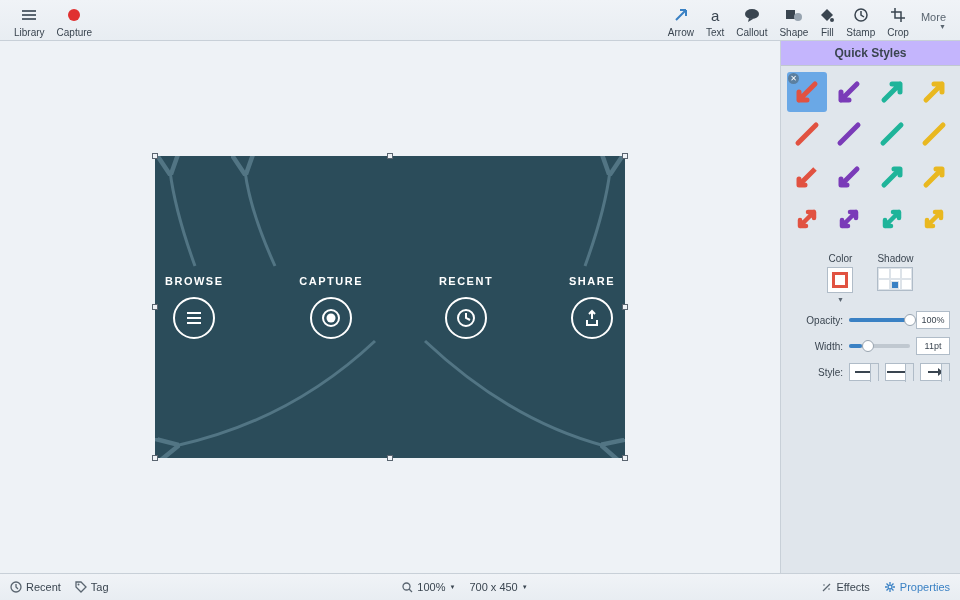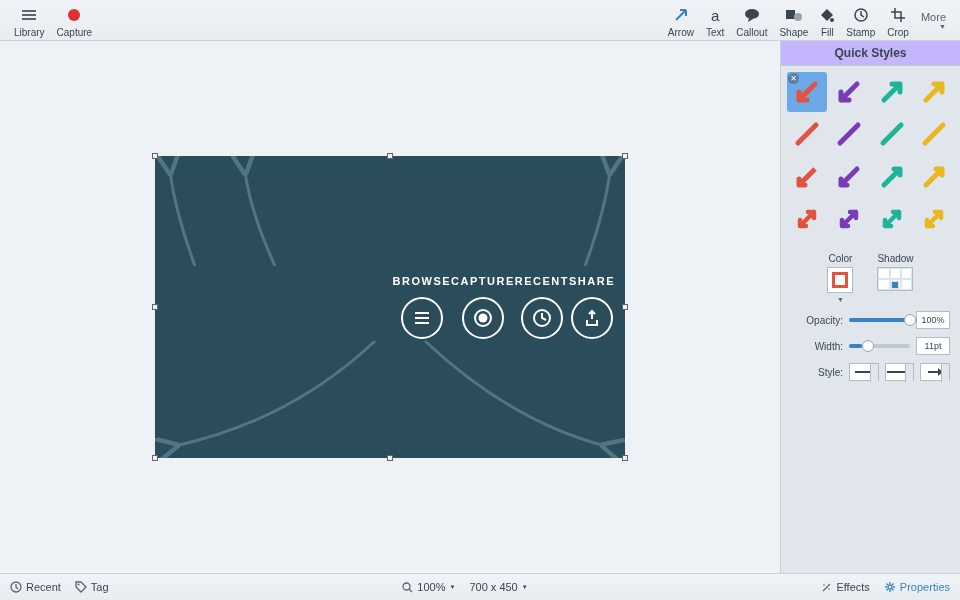--- a/index.html
+++ b/index.html
@@ -12,21 +12,21 @@
 .more-btn { font-size: 11px; color: #5a6570; display:flex; flex-direction:column; align-items:flex-end; padding: 0 6px; cursor:pointer; }
 .copy-all { font-size: 12px; color: #3a4550; display:flex; align-items:center; gap:4px; padding: 4px 8px; cursor:pointer; border-radius:3px; }
 .share-btn { background: #3a81c4; color: #fff; font-size: 12px; border-radius: 4px; padding: 5px 10px; display:flex; align-items:center; gap:5px; margin-left:8px; cursor:pointer; }
 .main { display: flex; height: 532px; }
 .canvas-area { flex: 1; background: #eef2f6; position: relative; display:flex; align-items:center; justify-content:center; }
 .artboard { width: 470px; height: 302px; background: #2b4c5a; position: relative; }
 .handle { position:absolute; width:6px; height:6px; background:#eef2f6; border:1px solid #5a6570; }
 .handle.tl{top:-3px;left:-3px}.handle.tr{top:-3px;right:-3px}.handle.bl{bottom:-3px;left:-3px}.handle.br{bottom:-3px;right:-3px}
 .handle.tm{top:-3px;left:50%;margin-left:-3px}.handle.bm{bottom:-3px;left:50%;margin-left:-3px}
 .handle.ml{left:-3px;top:50%;margin-top:-3px}.handle.mr{right:-3px;top:50%;margin-top:-3px}
-.art-items { position:absolute; top:0; left:0; right:0; bottom:0; display:flex; justify-content:flex-end; align-items:center; padding: 0 10px; }
+.art-items { position:absolute; top:0; left:0; right:0; bottom:0; display:flex; justify-content:space-between; align-items:center; padding: 0 10px; }
 .art-item { display:flex; flex-direction:column; align-items:center; gap:10px; }
 .art-item .alabel { color:#fff; font-size:11px; letter-spacing:1.5px; font-weight:600; }
 .art-item .acircle { width:42px; height:42px; border:2px solid #fff; border-radius:50%; display:flex; align-items:center; justify-content:center; color:#fff; }
 .curve { position:absolute; stroke:#527584; stroke-width:3; fill:none; }
 .sidebar { width: 180px; background: #e0e6ec; border-left: 1px solid #c8d0d8; display:flex; flex-direction:column; overflow:hidden; }
 .panel-head { background: #c4b5fd; text-align:center; font-size:12px; font-weight:600; color:#3a4550; padding:5px 0; border-bottom:1px solid #c0c8d0; position:relative; }
 .help-badge { position:absolute; right:5px; top:4px; width:14px; height:14px; border-radius:50%; background:#b0bcc8; color:#fff; font-size:9px; display:flex; align-items:center; justify-content:center; }
 .qs-grid { display:grid; grid-template-columns: repeat(4, 1fr); gap:2px; padding:6px; }
 .qs-cell { aspect-ratio:1; border-radius:3px; display:flex; align-items:center; justify-content:center; cursor:pointer; position:relative; }
 .qs-cell.sel { background:#6aa8e6; }

